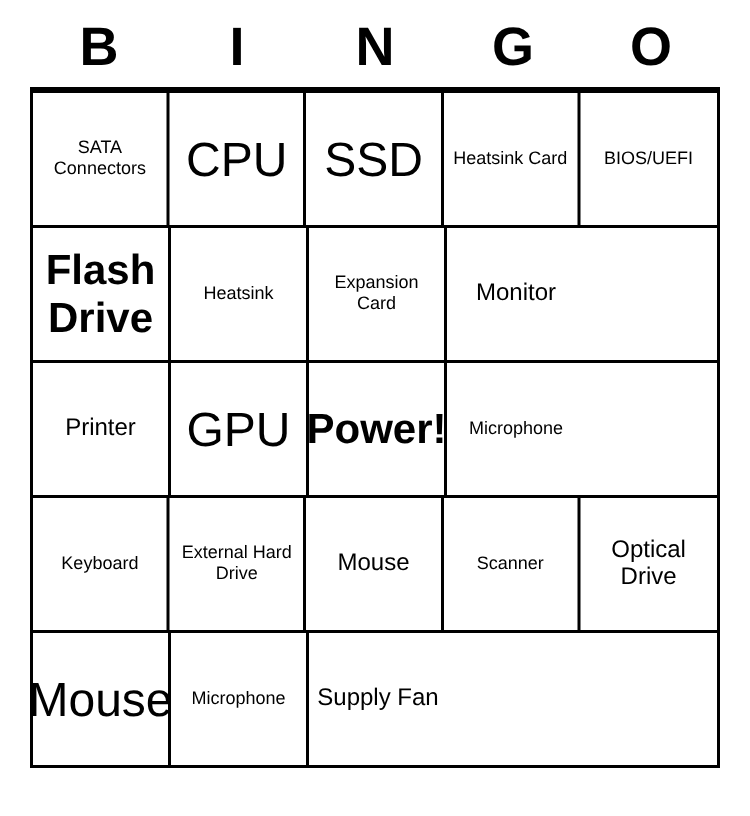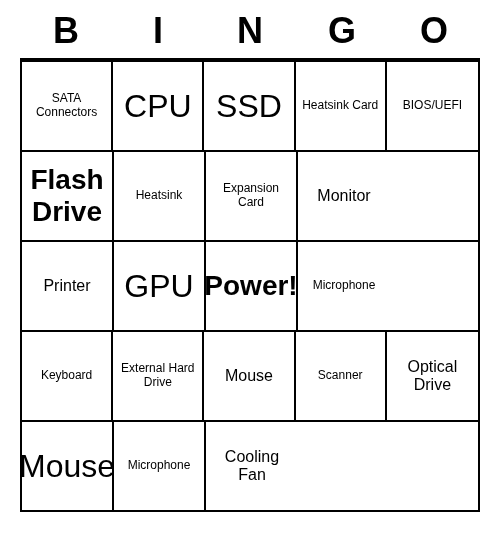--- a/index.html
+++ b/index.html
@@ -158,16 +158,16 @@
       </div>
     </div>
     <div class="bingo-row">
       <div class="bingo-cell">
         <span class="cell-text size-xlarge">Mouse</span>
       </div>
       <div class="bingo-cell">
         <span class="cell-text size-small">Microphone</span>
       </div>
       <div class="bingo-cell">
-        <span class="cell-text size-medium">Cooling Fan</span>
+        <span class="cell-text size-medium">Supply Fan</span>
       </div>
     </div>
   </div>
 
 </body></html>

